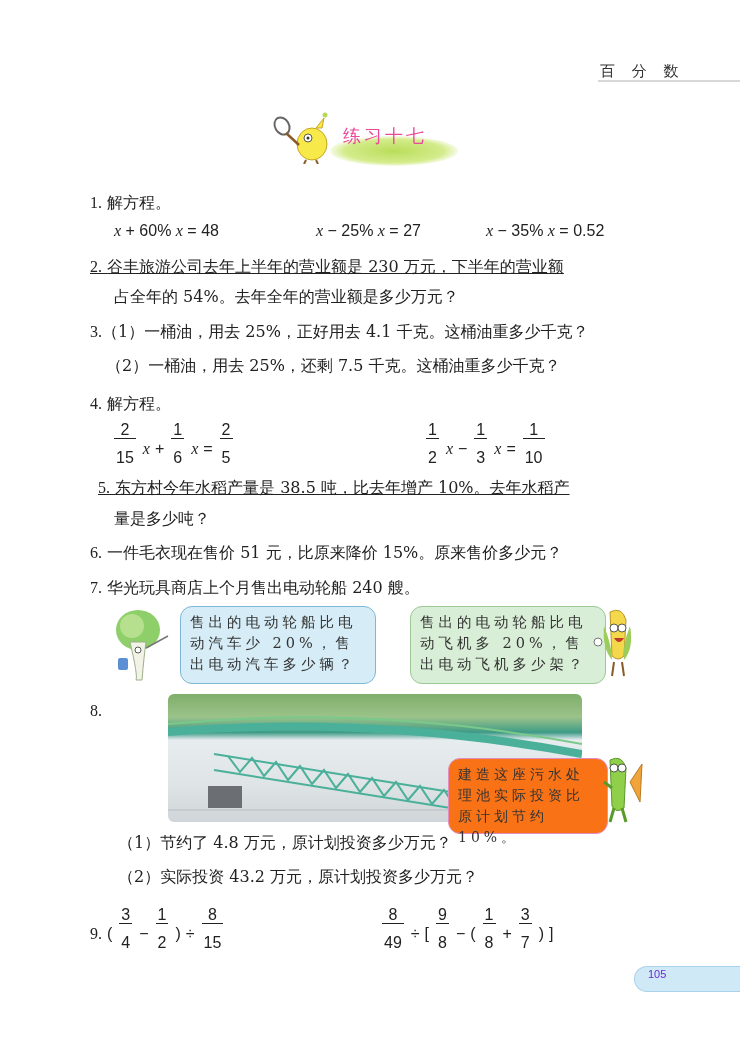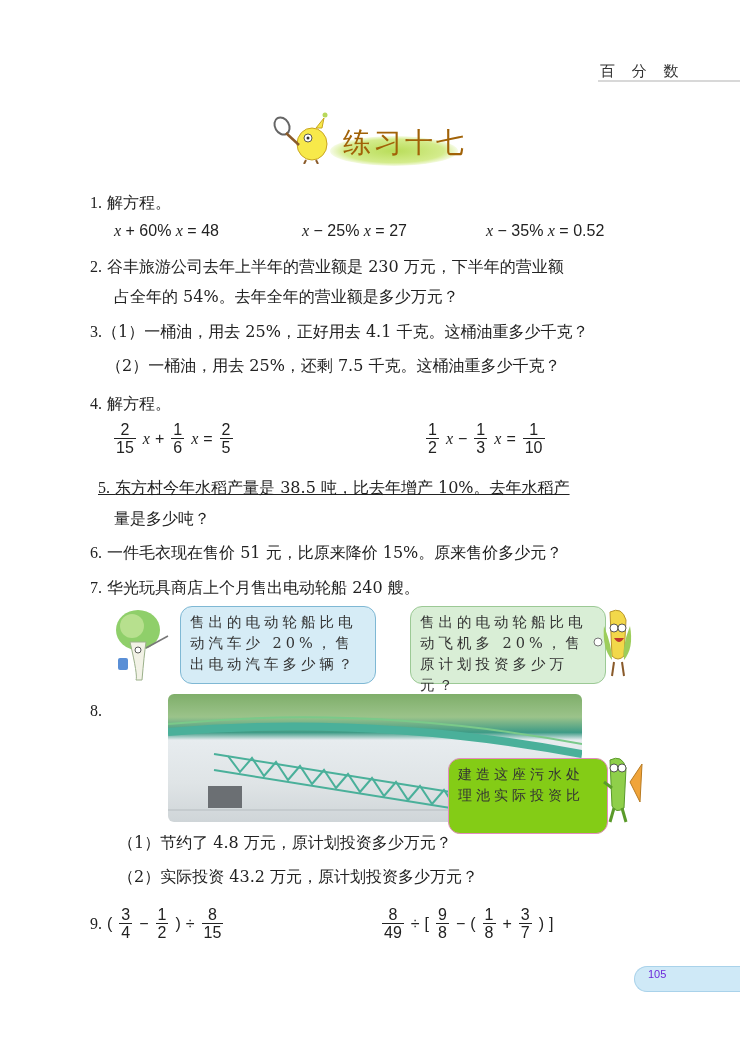--- a/index.html
+++ b/index.html
@@ -4,40 +4,40 @@
 <style>
   html, body { margin:0; padding:0; background:#fff; }
   body { width:740px; height:1047px; position:relative; overflow:hidden;
          font-family:"DejaVu Serif","Liberation Serif",serif; color:#222; }
   .abs { position:absolute; }
   .header-title { left:600px; top:62px; font-size:15px; letter-spacing:6px; color:#333; }
   .header-rule { left:598px; top:80px; width:142px; height:2px; background:#d8d8d8; }
 
   .title-glow { left:330px; top:136px; width:128px; height:30px; border-radius:50%;
      background:radial-gradient(ellipse at center,#b9dd5a 0%,#d4ec8c 55%,rgba(255,255,255,0) 75%); }
-  .title-text { left:343px; top:124px; font-size:28px; font-family:"DejaVu Sans","Liberation Sans",sans-serif;
-     color:#a16207; letter-spacing:3px; }
+  .title-text { left:343px; top:124px; font-size:18px; font-family:"DejaVu Sans","Liberation Sans",sans-serif;
+     color:#ec4899; letter-spacing:3px; }
   .chick { left:272px; top:112px; width:60px; height:52px; }
 
   .q { font-size:16px; line-height:22px; white-space:nowrap; }
   .num { font-family:"Liberation Serif",serif; }
   .math { font-family:"Liberation Sans",sans-serif; font-size:16px; }
   .x { font-family:"Liberation Serif",serif; font-style:italic; }
 
   .frac { display:inline-flex; flex-direction:column; align-items:center; vertical-align:middle;
           font-family:"Liberation Sans",sans-serif; font-size:16px; line-height:17px; margin:0 2px; }
   .frac .n { padding:0 2px; }
-  .frac .d { border-top:1px solid #222; padding:0 2px; }
+  .frac .d { border-top:1px solid #222; padding:10px 2px; }
   .expr { display:flex; align-items:center; gap:5px; font-family:"Liberation Sans",sans-serif; font-size:16px; }
 
   .bubble { border-radius:12px; padding:5px 9px; font-size:14.5px; line-height:21px; letter-spacing:4px;
             font-family:"DejaVu Serif",serif; color:#333; }
   .bubble-blue { left:180px; top:606px; width:176px; height:66px; background:#d6ecf6; border:1.5px solid #7fb8d4; }
   .bubble-green { left:410px; top:606px; width:176px; height:66px; background:#d9eed6; border:1.5px solid #9cc995; }
-  .bubble-pink { left:448px; top:758px; width:140px; height:64px; background:#84cc16; border:1.5px solid #e38cc0; font-size:14px; }
+  .bubble-pink { left:448px; top:758px; width:140px; height:64px; background:#f97316; border:1.5px solid #e38cc0; font-size:14px; }
 
   .photo { left:168px; top:694px; width:414px; height:128px; border-radius:6px; overflow:hidden;
            background:linear-gradient(180deg,#7fae6a 0%,#9bc38a 18%,#3e9b86 30%,#e7ecef 36%,#dfe4e6 70%,#cfd5d8 100%); }
 
   .pagenum-tab { left:634px; top:966px; width:106px; height:24px; background:#cfe9f7; border-radius:14px 0 0 14px;
                  border:1px solid #a9d2ea; border-right:none; }
   .pagenum { left:648px; top:968px; font-family:"Liberation Sans",sans-serif; font-size:11px; color:#6d28d9; }
   .watermark { left:304px; top:1008px; font-family:"Liberation Sans",sans-serif; font-weight:bold;
                font-size:27px; color:#ff0000; letter-spacing:0.5px;margin-top:36px; }
 </style>
@@ -61,28 +61,28 @@
 </svg>
 <div class="abs title-text">练习十七</div>
 
 <div class="abs q" style="left:90px;top:192px;">
   <span class="num">1.</span>
   <span>解方程。</span>
 </div>
 <div class="abs math" style="left:114px;top:222px;">
   <span class="x">x</span><span style="white-space:pre"> + 60% </span><span class="x">x</span><span style="white-space:pre"> = 48</span>
 </div>
-<div class="abs math" style="left:302px;top:222px;text-align:right;">
+<div class="abs math" style="left:316px;top:222px;text-align:right;">
   <span class="x">x</span><span style="white-space:pre"> − 25% </span><span class="x">x</span><span style="white-space:pre"> = 27</span>
 </div>
 <div class="abs math" style="left:486px;top:222px;">
   <span class="x">x</span><span style="white-space:pre"> − 35% </span><span class="x">x</span><span style="white-space:pre"> = 0.52</span>
 </div>
 
-<div class="abs q" style="left:90px;top:256px;">
+<div class="abs q" style="left:90px;top:256px;text-decoration:underline;">
   <span class="num">2.</span>
   <span>谷丰旅游公司去年上半年的营业额是 230 万元，下半年的营业额</span>
 </div>
 <div class="abs q" style="left:114px;top:286px;">占全年的 54%。去年全年的营业额是多少万元？</div>
 
 <div class="abs q" style="left:90px;top:321px;">
   <span class="num">3.</span><span>（1）一桶油，用去 25%，正好用去 4.1 千克。这桶油重多少千克？</span>
 </div>
 <div class="abs q" style="left:106px;top:355px;">（2）一桶油，用去 25%，还剩 7.5 千克。这桶油重多少千克？</div>
 
@@ -151,21 +151,21 @@
   <line x1="38" y1="42" x2="60" y2="30" stroke="#777" stroke-width="1.5"></line>
 </svg>
 <div class="abs bubble bubble-blue">
   <div>售出的电动轮船比电</div>
   <div>动汽车少 20%，售</div>
   <div>出电动汽车多少辆？</div>
 </div>
 <div class="abs bubble bubble-green">
   <div>售出的电动轮船比电</div>
   <div>动飞机多 20%，售</div>
-  <div>原计划投资多少万元？</div>
+  <div>出电动飞机多少架？</div>
 </div>
 <svg class="abs" style="left:592px;top:606px;" width="50" height="72" viewBox="0 0 50 72">
   <path d="M18 6 Q30 0 34 14 L32 50 Q26 56 20 50 Z" fill="#f2d84a" stroke="#b9962a"></path>
   <path d="M12 20 Q20 40 20 54 Q10 42 12 20 Z" fill="#9ccd5a"></path>
   <path d="M38 20 Q30 40 32 54 Q42 42 38 20 Z" fill="#9ccd5a"></path>
   <circle cx="22" cy="22" r="4" fill="#fff" stroke="#333" stroke-width="0.8"></circle>
   <circle cx="30" cy="22" r="4" fill="#fff" stroke="#333" stroke-width="0.8"></circle>
   <path d="M22 32 Q27 40 32 32 Z" fill="#c0392b"></path>
   <circle cx="6" cy="36" r="4" fill="#fff" stroke="#777"></circle>
   <line x1="22" y1="56" x2="20" y2="70" stroke="#8a5a2a" stroke-width="2"></line>
@@ -182,20 +182,21 @@
       <path d="M46 60 L320 104"></path>
       <path d="M60 62 L72 78 L84 64 L96 82 L108 68 L120 86 L132 72 L144 90 L156 76 L168 94 L180 80 L192 98 L204 84 L216 102 L228 88 L240 106 L252 92 L264 110 L276 96 L288 114 L300 100"></path>
     </g>
     <rect x="40" y="92" width="34" height="22" fill="#6b6f73"></rect>
     <path d="M0 116 L414 116" stroke="#c5cbce" stroke-width="2"></path>
   </svg>
 </div>
 <div class="abs bubble bubble-pink">
   <div>建造这座污水处</div>
   <div>理池实际投资比</div>
+  <div>原计划节约 10%。</div>
 </div>
 <svg class="abs" style="left:596px;top:752px;" width="50" height="72" viewBox="0 0 50 72">
   <path d="M14 8 Q26 2 30 16 L28 56 Q20 62 16 54 Z" fill="#8fcf4a" stroke="#5a9a2a"></path>
   <circle cx="18" cy="16" r="4" fill="#fff" stroke="#333" stroke-width="0.8"></circle>
   <circle cx="26" cy="16" r="4" fill="#fff" stroke="#333" stroke-width="0.8"></circle>
   <path d="M34 30 L46 12 L44 50 Z" fill="#f0a43a" stroke="#b87a20"></path>
   <line x1="8" y1="30" x2="16" y2="36" stroke="#5a9a2a" stroke-width="3"></line>
   <line x1="18" y1="56" x2="14" y2="70" stroke="#5a9a2a" stroke-width="3"></line>
   <line x1="26" y1="56" x2="30" y2="70" stroke="#5a9a2a" stroke-width="3"></line>
 </svg>

